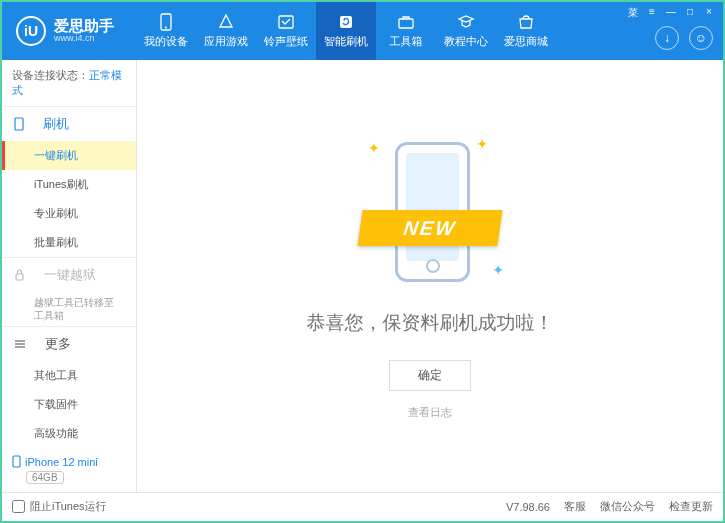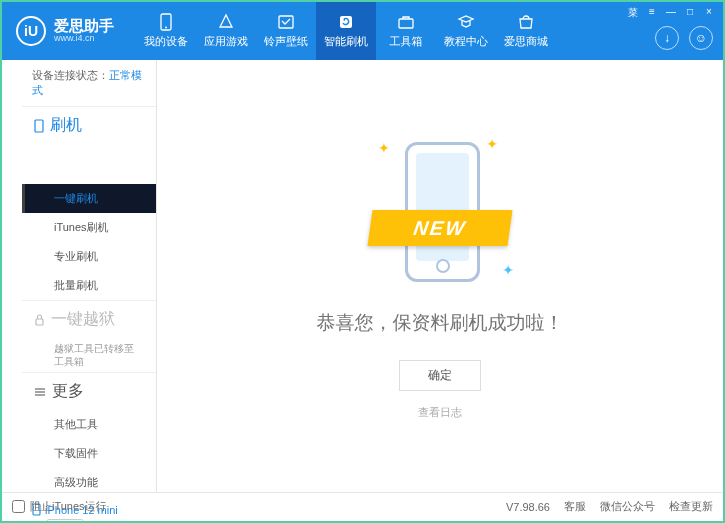--- a/index.html
+++ b/index.html
@@ -11,29 +11,29 @@
 .app-name { font-size: 15px; font-weight: bold; }
 .app-url { font-size: 9px; opacity: 0.8; }
 .nav { display: flex; height: 100%; margin-left: 8px; }
 .nav-item { width: 60px; display: flex; flex-direction: column; align-items: center; justify-content: center; gap: 3px; font-size: 11px; cursor: pointer; }
 .nav-item.active { background: #1565c0; }
 .nav-icon { width: 18px; height: 18px; display: flex; align-items: center; justify-content: center; }
 .window-ctrl { position: absolute; top: 4px; right: 6px; display: flex; gap: 3px; font-size: 10px; }
 .window-ctrl span { width: 16px; text-align: center; cursor: pointer; }
 .header-right { position: absolute; right: 10px; bottom: 10px; display: flex; gap: 10px; }
 .hr-circle { width: 24px; height: 24px; border: 1.5px solid rgba(255,255,255,0.7); border-radius: 50%; display: flex; align-items: center; justify-content: center; font-size: 12px; cursor: pointer; }
-.body { display: flex; height: 432px; padding-left: 20px; }
+.body { display: flex; height: 432px; }
 .sidebar { width: 135px; border-right: 1px solid #e5e5e5; display: flex; flex-direction: column; font-size: 12px; }
 .conn-status { padding: 8px 10px; font-size: 11px; color: #666; }
 .conn-val { color: #1e88e5; }
 .side-sec { border-top: 1px solid #eee; }
-.sec-hdr { display: flex; align-items: center; gap: 6px; padding: 8px 12px; color: #555; font-size: 16px; }
+.sec-hdr { display: flex; align-items: center; gap: 19px; padding: 8px 12px; color: #555; font-size: 13px; }
 .sec-hdr.blue { color: #1e88e5; }
 .side-item { padding: 7px 10px 7px 32px; color: #555; cursor: pointer; font-size: 11px; }
-.side-item.active { background: #0f172a; color: #1e88e5; border-left: 3px solid #404040; padding-left: 29px; margin-top: 40px; }
+.side-item.active { background: #fef9c3; color: #1e88e5; border-left: 3px solid #ef4444; padding-left: 29px; }
 .side-note { font-size: 10px; color: #999; padding: 4px 10px 4px 32px; line-height: 1.3; }
 .checks { border: 2px solid #e74c3c; margin: 4px 6px; padding: 6px 4px; display: flex; gap: 6px; font-size: 11px; color: #1e88e5; }
 .checks label { display: flex; align-items: center; gap: 3px; cursor: pointer; }
 .device-box { padding: 6px 10px; font-size: 11px; }
 .dev-name { color: #1e88e5; display: flex; align-items: center; gap: 4px; }
 .dev-badge { display: inline-block; border: 1px solid #ccc; border-radius: 3px; padding: 0 5px; font-size: 10px; color: #888; margin: 3px 0 2px 14px; }
 .main { flex: 1; display: flex; flex-direction: column; align-items: center; justify-content: center; position: relative; }
 .illus { width: 160px; height: 160px; position: relative; }
 .phone { position: absolute; left: 45px; top: 10px; width: 75px; height: 140px; background: #fff; border: 3px solid #b0c4de; border-radius: 12px; }
 .phone::before { content: ""; position: absolute; top: 8px; left: 8px; right: 8px; bottom: 18px; background: #e3f2fd; border-radius: 4px; }

